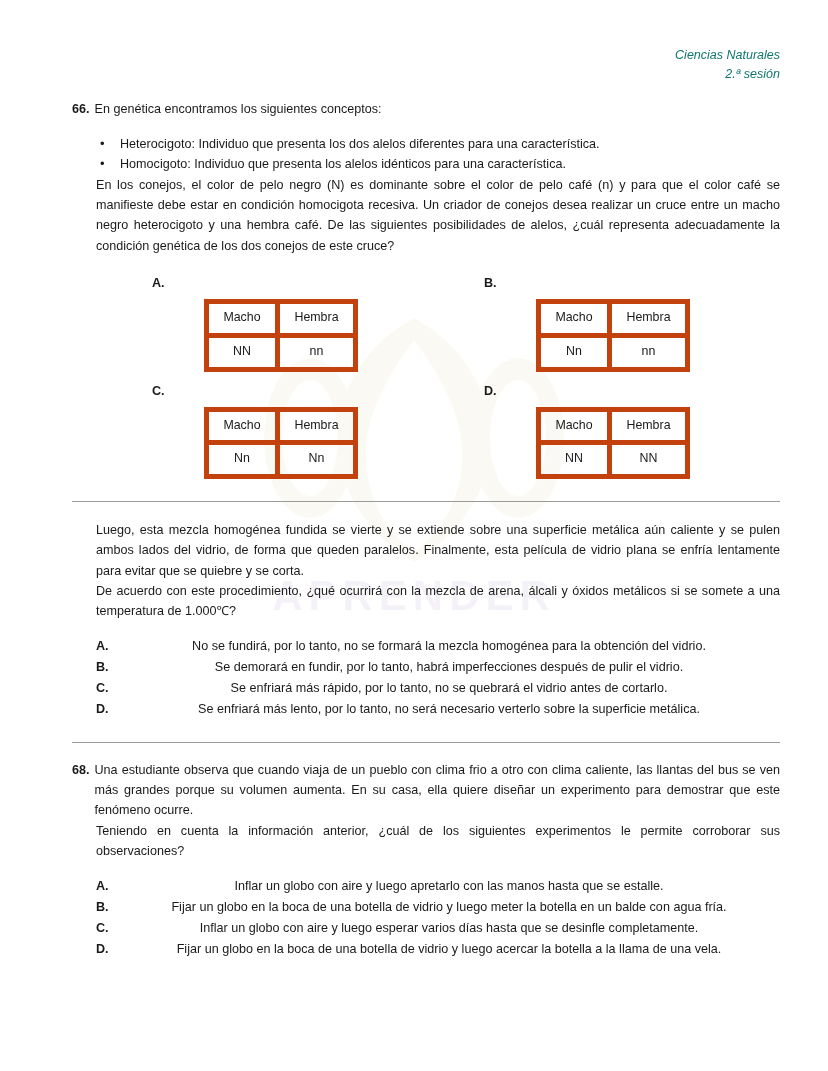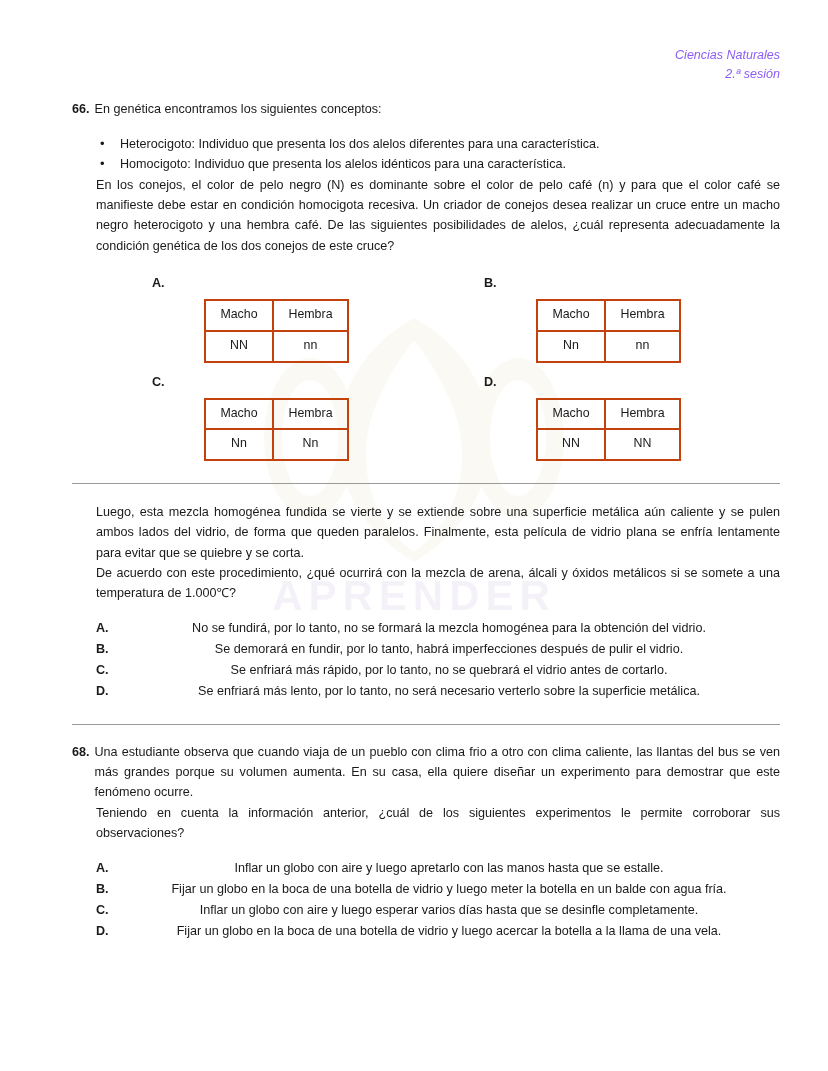--- a/index.html
+++ b/index.html
@@ -59,21 +59,21 @@
   }
 
   .header {
     position: absolute;
     top: 46px;
     right: 48px;
     text-align: right;
     font-style: italic;
     font-size: 12.5px;
     line-height: 1.55;
-    color: #8b5cf6;
+    color: #0f766e;
   }
 
   .body-area {
     position: absolute;
     left: 72px;
     right: 48px;
     top: 100px;
   }
 
   .question {
@@ -144,21 +144,21 @@
     font-size: 12.6px;
     margin-left: 56px;
     margin-bottom: 9px;
     display: block;
   }
   .gen-table {
     border-collapse: collapse;
     margin-left: 108px;
   }
   .gen-table td {
-    border: 2px solid #c2410c;
+    border: 5px solid #c2410c;
     font-size: 12.4px;
     text-align: center;
     padding: 7px 0 8px 0;
     min-width: 66px;
     line-height: 1.1;
   }
   .gen-table .c-wide { min-width: 73px; }
   .opt-block.right .opt-letter { margin-left: 52px; }
   .opt-block.right .gen-table { margin-left: 104px; }
 

